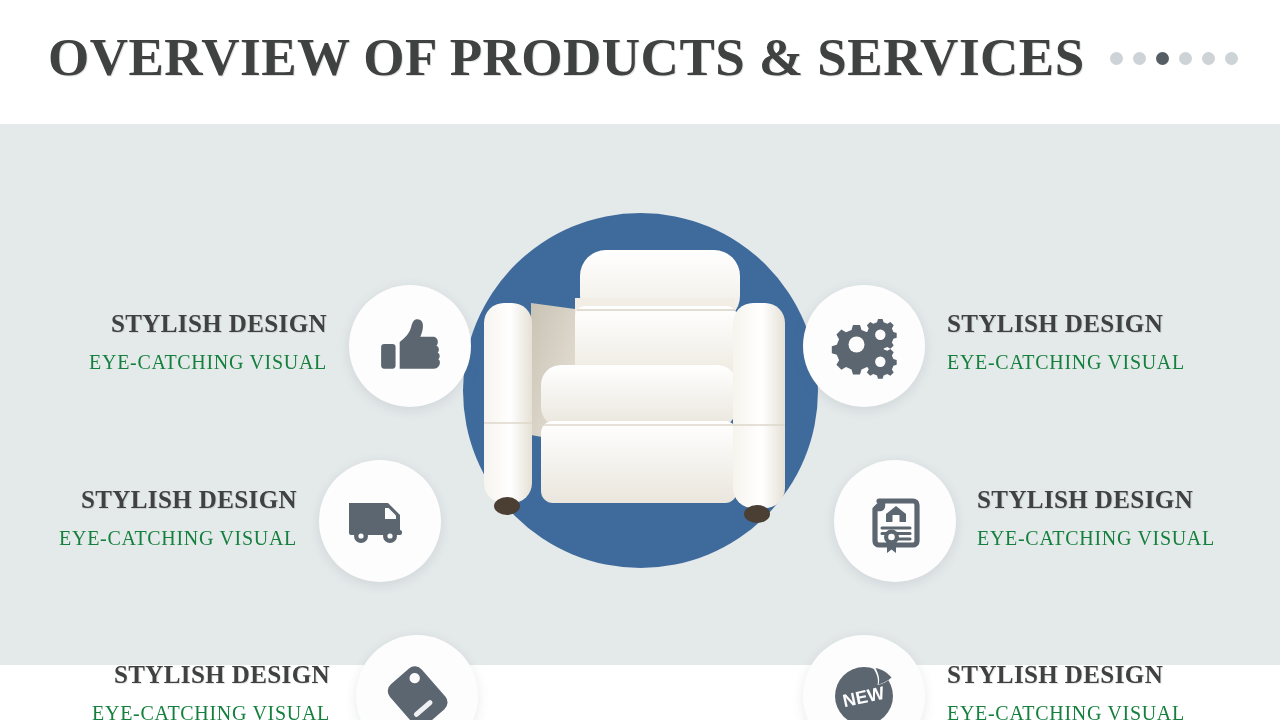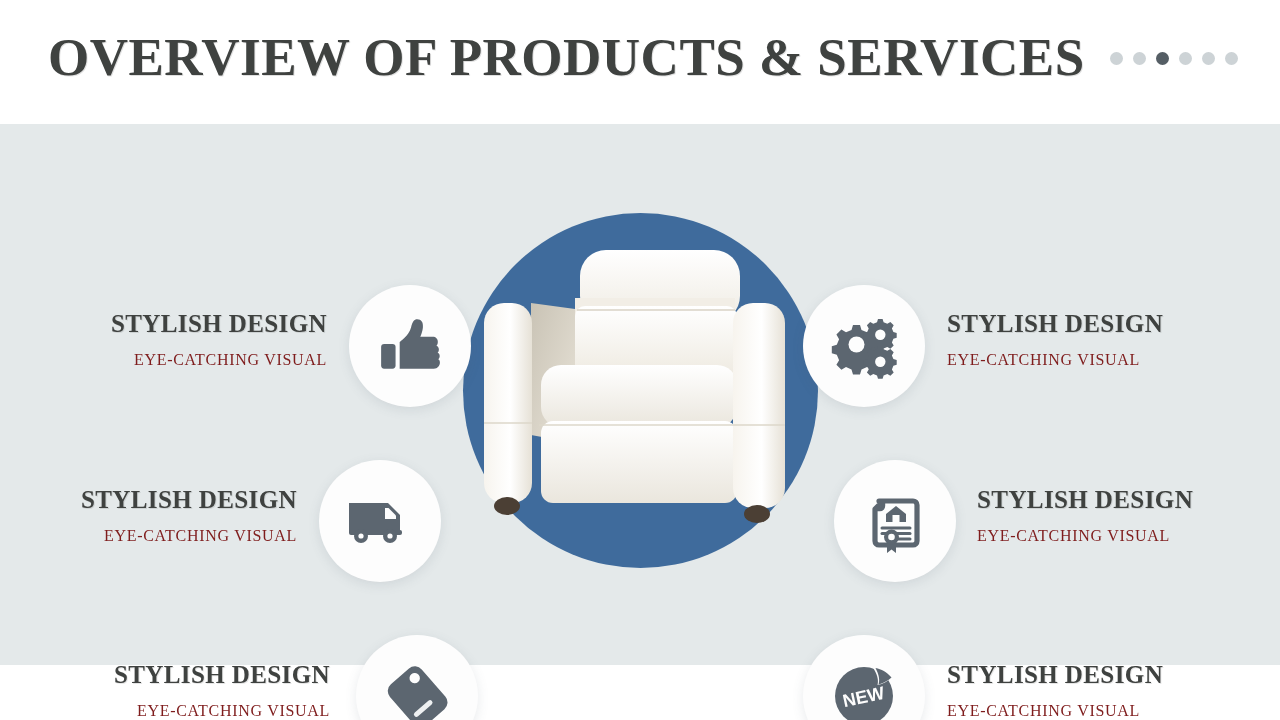--- a/index.html
+++ b/index.html
@@ -74,23 +74,23 @@
     font-weight:bold;
     font-size:25px;
     letter-spacing:0.4px;
     color:#3f4240;
     white-space:nowrap;
     text-shadow:1px 1px 0 rgba(0,0,0,0.10);
   }
   .txt .sub {
     font-family:"Liberation Serif", serif;
     font-weight:normal;
-    font-size:16px;
+    font-size:20px;
     letter-spacing:0.7px;
-    color:#7f1d1d;
+    color:#15803d;
     white-space:nowrap;
     margin-top:13px;
   }
   .txt.right-al { text-align:right; }
   .txt.left-al  { text-align:left; }
 
   .t1 { right:953px; top:186px; }
   .t2 { right:983px; top:362px; }
   .t3 { right:950px; top:537px; }
   .t4 { left:947px; top:186px; }

